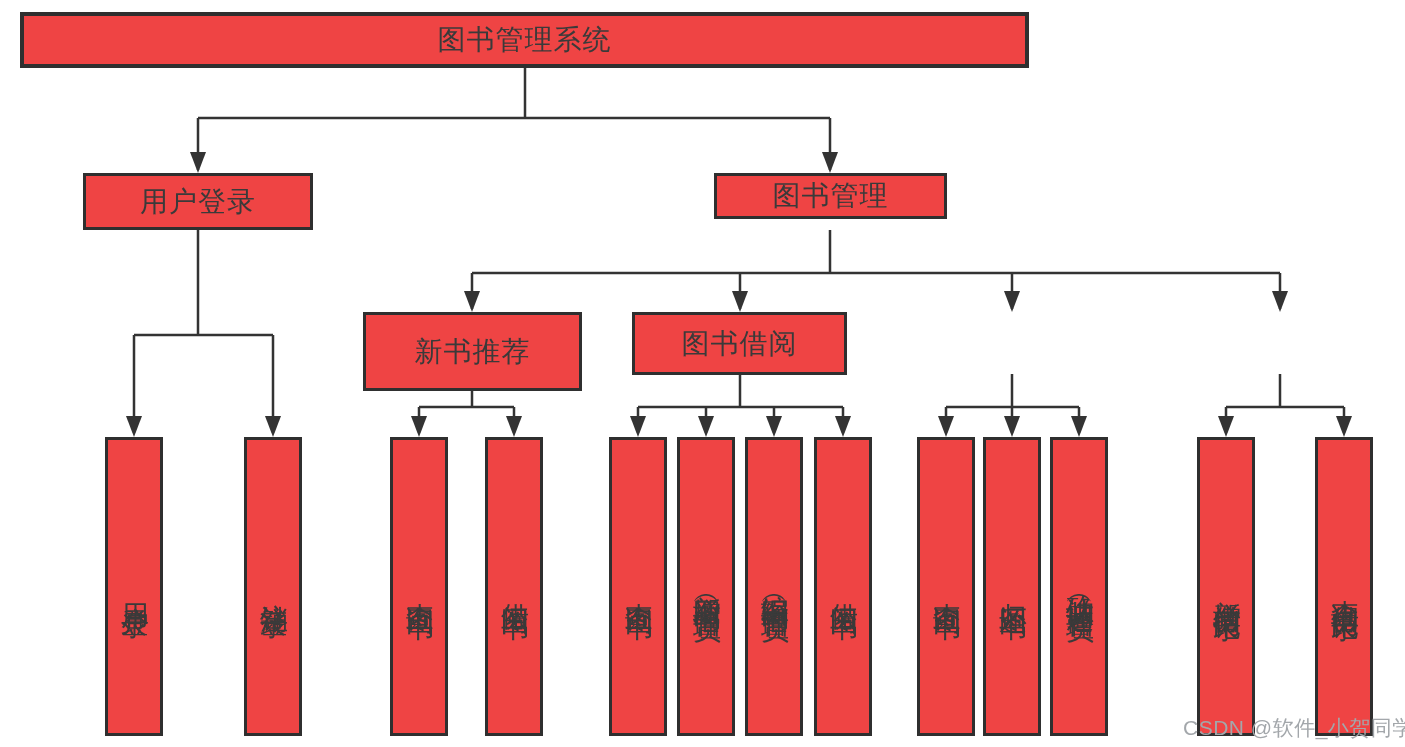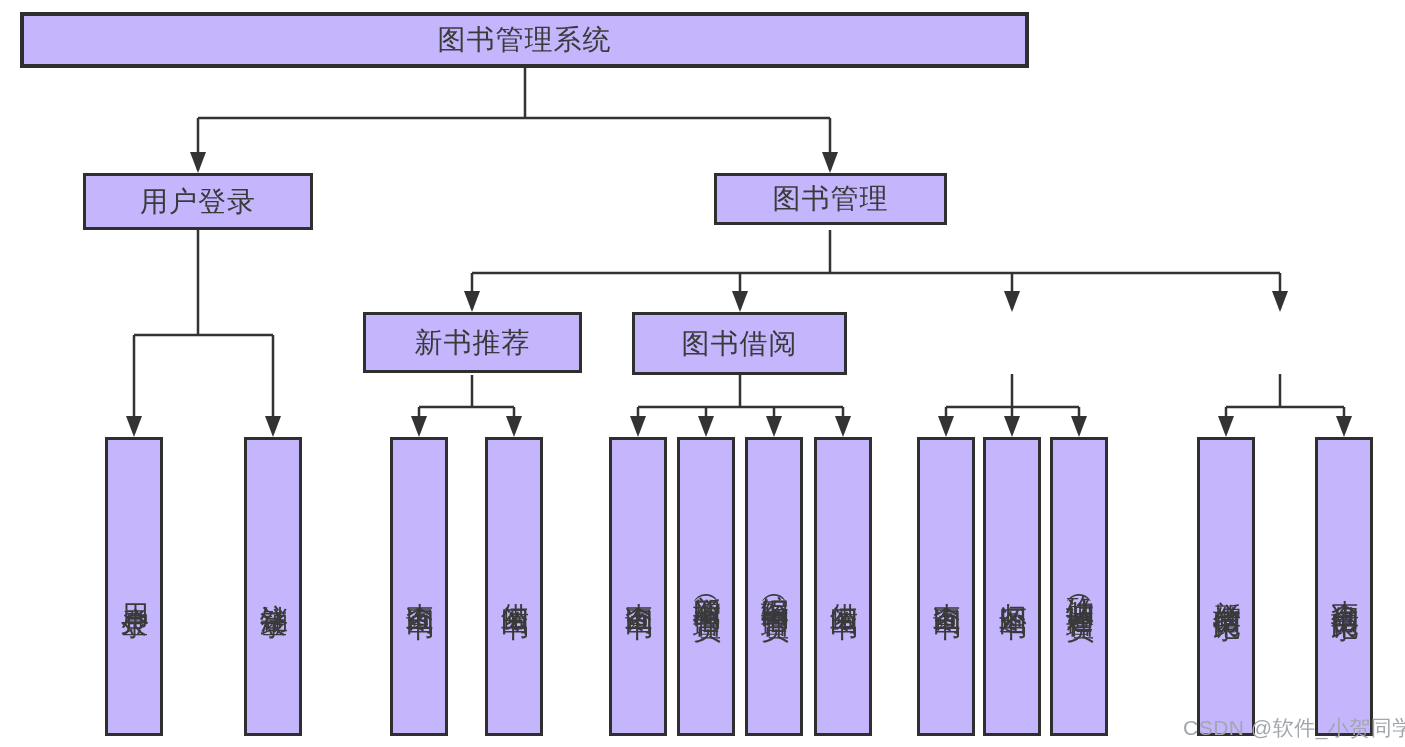--- a/index.html
+++ b/index.html
@@ -17,21 +17,21 @@
   }
   #connectors {
     position: absolute;
     left: 0;
     top: 0;
     z-index: 0;
   }
   .node {
     position: absolute;
     box-sizing: border-box;
-    background: #c4b5fd;
+    background: #ef4444;
     border: 3px solid #2f2f2f;
     display: flex;
     align-items: center;
     justify-content: center;
     z-index: 1;
     color: #3a3a3a;
   }
   .node.root {
     border-width: 4px;
   }
@@ -98,25 +98,25 @@
     </g>
   </svg>
 
   <div class="node root" style="left:20px; top:12px; width:1009px; height:56px;">
     <span class="hlabel">图书管理系统</span>
   </div>
 
   <div class="node" style="left:83px; top:173px; width:230px; height:57px;">
     <span class="hlabel">用户登录</span>
   </div>
-  <div class="node" style="left:714px; top:173px; width:233px; height:52px;">
+  <div class="node" style="left:714px; top:173px; width:233px; height:46px;">
     <span class="hlabel">图书管理</span>
   </div>
 
-  <div class="node" style="left:363px; top:312px; width:219px; height:61px;">
+  <div class="node" style="left:363px; top:312px; width:219px; height:79px;">
     <span class="hlabel">新书推荐</span>
   </div>
   <div class="node" style="left:632px; top:312px; width:215px; height:63px;">
     <span class="hlabel">图书借阅</span>
   </div>
 
   <div class="node" style="left:105px; top:437px; width:58px; height:299px;">
     <span class="vlabel">用户登录</span>
   </div>
   <div class="node" style="left:244px; top:437px; width:58px; height:299px;">

